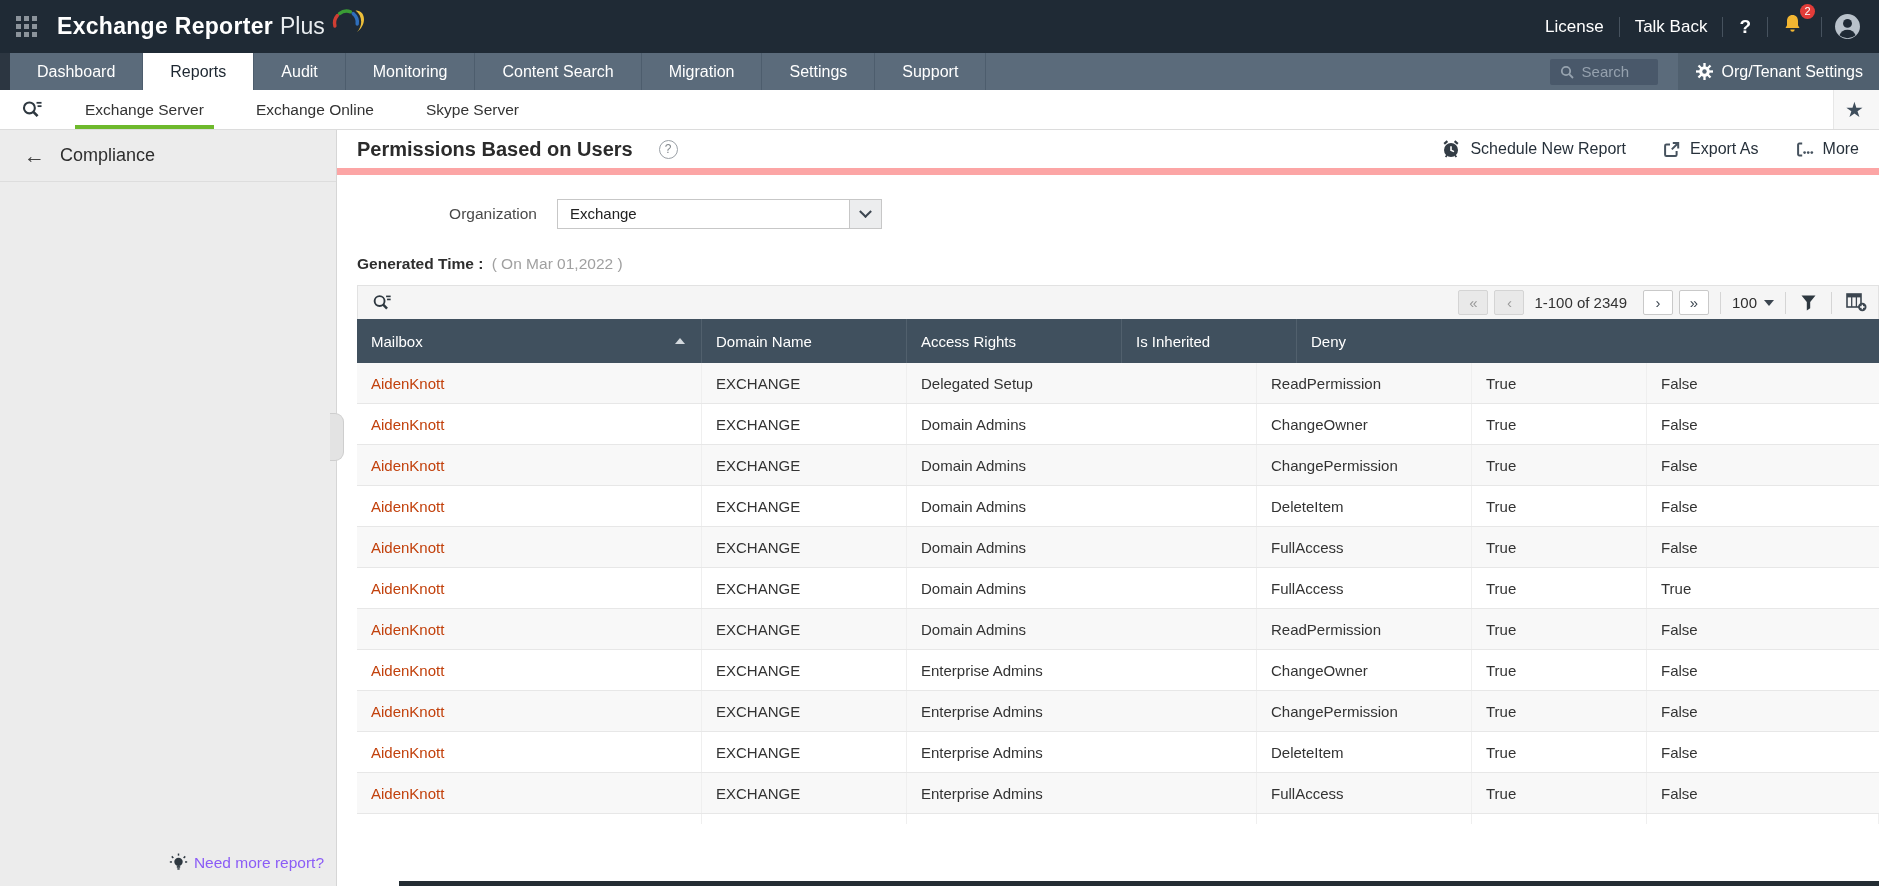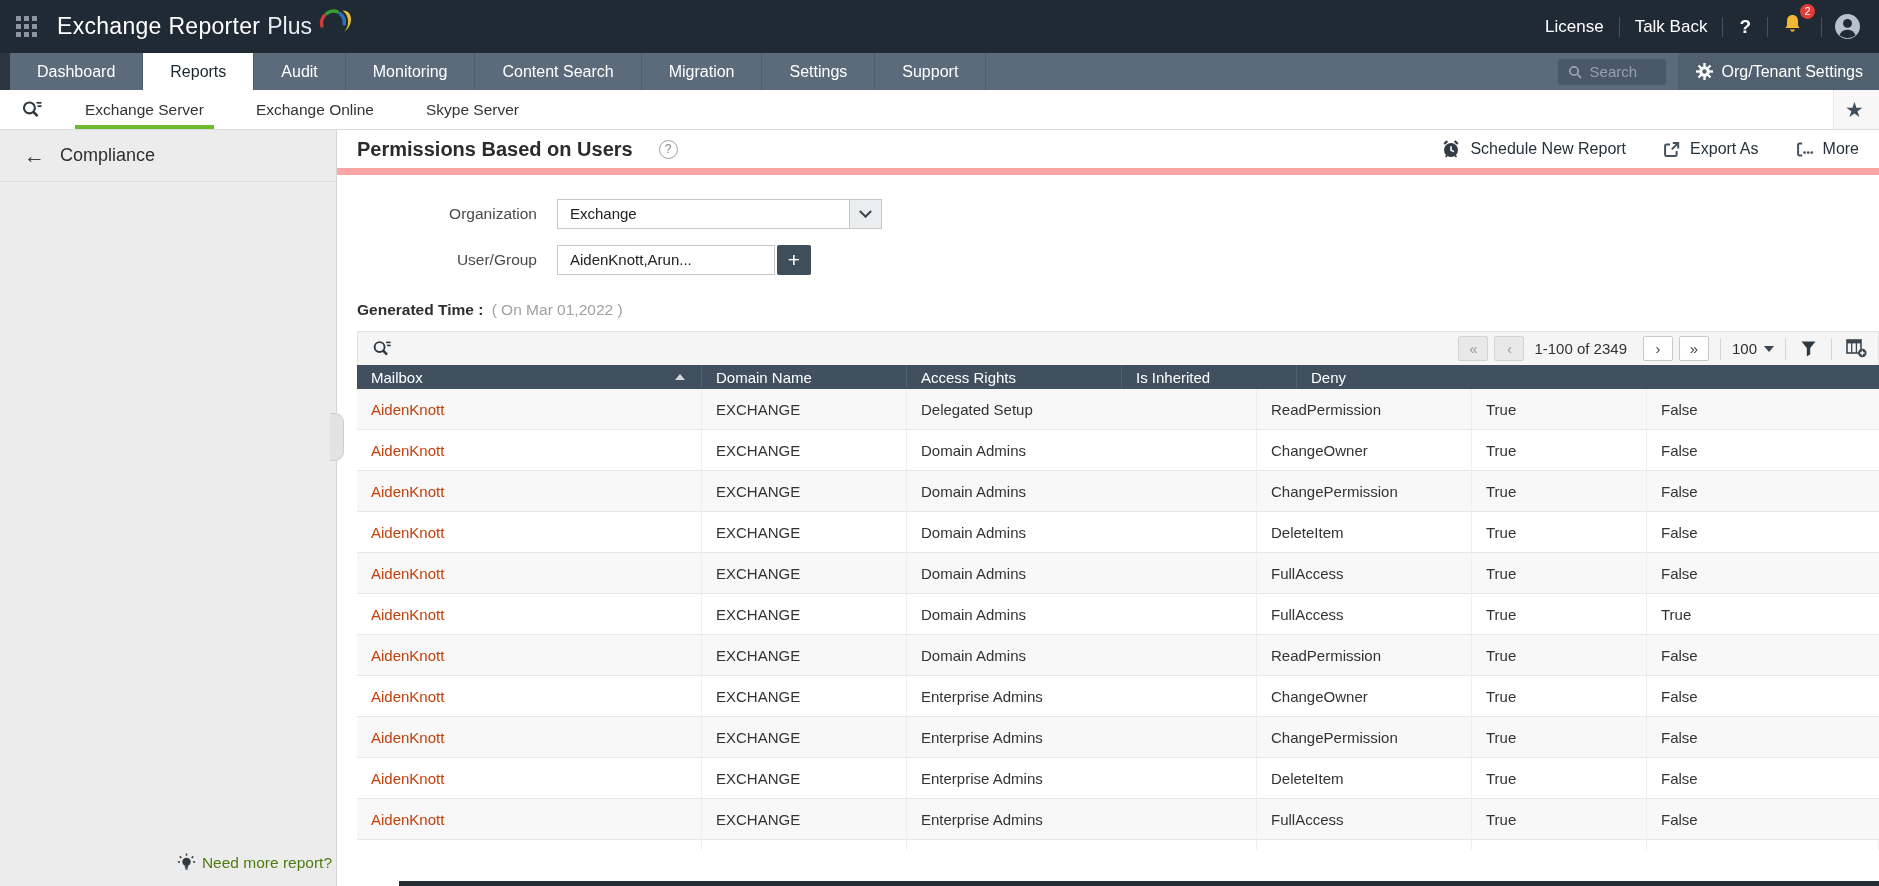--- a/index.html
+++ b/index.html
@@ -6,21 +6,21 @@
   html,body { width:1879px; height:886px; overflow:hidden; background:#fff;
               font-family:"Liberation Sans","DejaVu Sans",sans-serif; }
 
   
   .topbar { height:53px; background:#1f2a35; display:flex; align-items:center;
             justify-content:space-between; padding:0 18px 0 16px; }
   .topbar-left { display:flex; align-items:center; }
   .grid-icon { display:grid; grid-template-columns:repeat(3,5px); grid-gap:3px; margin-right:20px; }
   .grid-icon i { width:5px; height:5px; background:#8b939b; }
   .brand { display:flex; align-items:center; color:#fff; font-size:23px; }
-  .brand .b { font-weight:normal; letter-spacing:.3px; }
+  .brand .b { font-weight:bold; letter-spacing:.3px; }
   .brand .l { font-weight:normal; margin-left:7px; color:#e9edf0; }
   .brand svg { margin-left:4px; margin-top:-8px; }
   .topbar-right { display:flex; align-items:center; color:#fff; font-size:17px; }
   .tb-link { padding:0 15px; cursor:pointer; }
   .tb-div { width:1px; height:20px; background:#46525e; }
   .tb-help { padding:0 16px; font-weight:bold; font-size:19px; cursor:pointer; }
   .bell-wrap { position:relative; padding:0 18px 0 14px; cursor:pointer; }
   .bell-badge { position:absolute; top:-9px; right:6px; background:#e23c39; color:#fff;
                 font-size:11px; line-height:13px; min-width:15px; text-align:center;
                 border-radius:8px; padding:1px 3px; }
@@ -28,21 +28,21 @@
 
   
   .mainnav { height:37px; background:#5b6b7b; display:flex; align-items:stretch; }
   .nav-edge { width:10px; background:#2c3641; }
   .nav-tab { padding:0 27px; line-height:37px; color:#fff; font-size:16px;
              border-right:1px solid #4d5d6d; cursor:pointer; white-space:nowrap; }
   .nav-tab.active { background:#fff; color:#1d2731; }
   .nav-right { margin-left:auto; display:flex; align-items:center; }
   .nav-search { width:108px; height:26px; background:#49586a; border-radius:2px;
                 display:flex; align-items:center; gap:8px; padding:0 10px;
-                color:#95a1ae; font-size:15px; margin-right:12px; cursor:text; }
+                color:#95a1ae; font-size:15px; margin-right:20px; cursor:text; }
   .org-settings { display:flex; align-items:center; gap:9px; color:#ffffff; font-size:16px;
                   background:#50606f; height:100%; padding:0 16px 0 18px; cursor:pointer; }
 
   
   .subnav { height:40px; background:#fff; border-bottom:1px solid #dcdcdc;
             display:flex; align-items:stretch; }
   .subnav-searchicon { display:flex; align-items:center; padding:0 26px 0 20px; cursor:pointer; }
   .subtab { position:relative; display:flex; align-items:center; padding:0 16px;
             margin-right:20px; font-size:15.5px; color:#333; cursor:pointer; }
   .subtab.active::after { content:""; position:absolute; left:6px; right:6px; bottom:0;
@@ -52,23 +52,23 @@
                   padding-left:11px; cursor:pointer; }
   .star { color:#3f4e5c; font-size:21px; }
 
   
   .body-row { display:flex; height:756px; }
   .sidebar { width:337px; background:#ececec; border-right:1px solid #d6d6d6; position:relative; }
   .sidebar-header { height:52px; display:flex; align-items:center; gap:15px;
                     padding-left:24px; border-bottom:1px solid #dddddd; }
   .back-arrow { font-size:21px; color:#444; cursor:pointer; }
   .sidebar-title { font-size:18px; color:#2e2e2e; }
-  .sidebar-footer { position:absolute; left:0; right:4px; bottom:14px; display:flex;
+  .sidebar-footer { position:absolute; left:0; right:12px; bottom:14px; display:flex;
                     align-items:center; justify-content:flex-end; 
-                    gap:6px; font-size:15.5px; color:#4d7c0f; cursor:pointer; }
+                    gap:6px; font-size:15.5px; color:#8b5cf6; cursor:pointer; }
   .collapse-handle { position:absolute; right:-8px; top:283px; width:14px; height:48px;
                      background:#e3e3e3; border:1px solid #cecece; border-left:none;
                      border-radius:0 9px 9px 0; z-index:3; cursor:pointer; }
 
   .content { flex:1; background:#fff; position:relative; overflow:hidden; }
   .content-header { height:45px; display:flex; align-items:center; padding:0 20px;
                     border-bottom:7px solid #fca5a5; }
   .page-title { font-size:20px; font-weight:bold; color:#2b2b2b; }
   .help-circle { width:19px; height:19px; border:1.5px solid #9aa0a6; border-radius:50%;
                  color:#82878c; font-size:12px; display:flex; align-items:center;
@@ -106,21 +106,21 @@
             display:flex; align-items:center; justify-content:center; font-size:15px;
             color:#3c4650; margin-left:6px; cursor:pointer; }
   .pg-btn.disabled { background:#e9e9e9; color:#9a9a9a; border-color:#d4d4d4; cursor:default; }
   .pg-range { margin:0 10px; font-size:15px; color:#333; }
   .vsep { width:1px; height:22px; background:#d5d5d5; margin:0 11px; }
   .page-size { display:flex; align-items:center; gap:7px; font-size:15px; color:#2e2e2e; cursor:pointer; }
   .caret-solid { width:0; height:0; border-left:5px solid transparent; border-right:5px solid transparent;
                  border-top:6px solid #3c4650; }
   .icon-btn { display:flex; align-items:center; justify-content:center; cursor:pointer; padding:0 3px; }
 
-  .grid-header { display:flex; background:#40505e; height:24px; align-items:stretch;
+  .grid-header { display:flex; background:#40505e; height:44px; align-items:stretch;
                  color:#fff; font-size:15px; }
   .hcell { display:flex; align-items:center; padding-left:14px; border-right:1px solid #51606d; cursor:pointer; }
   .hcell:last-child { border-right:none; }
   .hcell.c0 { justify-content:space-between; padding-right:16px; }
   .sort-asc { width:0; height:0; border-left:5px solid transparent; border-right:5px solid transparent;
               border-bottom:6px solid #d3d9de; }
   .c0 { width:345px; } .c1 { width:205px; } .c2 { width:350px; }
   .c3 { width:215px; } .c4 { width:175px; } .c5 { flex:1; }
 
   .grid-row { display:flex; height:41px; align-items:center; border-bottom:1px solid #e7e7e7;
@@ -302,25 +302,20 @@
 
     <div class="report-form">
       <div class="form-row">
         <span class="form-label">Organization</span>
         <div class="select-box">
           <span class="select-value">Exchange</span>
           <span class="select-caret">
             <span class="chevron-down"></span>
           </span>
         </div>
-      </div>
-      <div class="form-row">
-        <span class="form-label">User/Group</span>
-        <div class="input-box">AidenKnott,Arun...</div>
-        <span class="plus-btn">+</span>
       </div>
     </div>
 
     <div class="generated-time">
       <span class="gt-label">Generated Time :</span>
       <span class="gt-value">( On Mar 01,2022 )</span>
     </div>
 
     <div class="table-wrap">
       <div class="table-toolbar">

